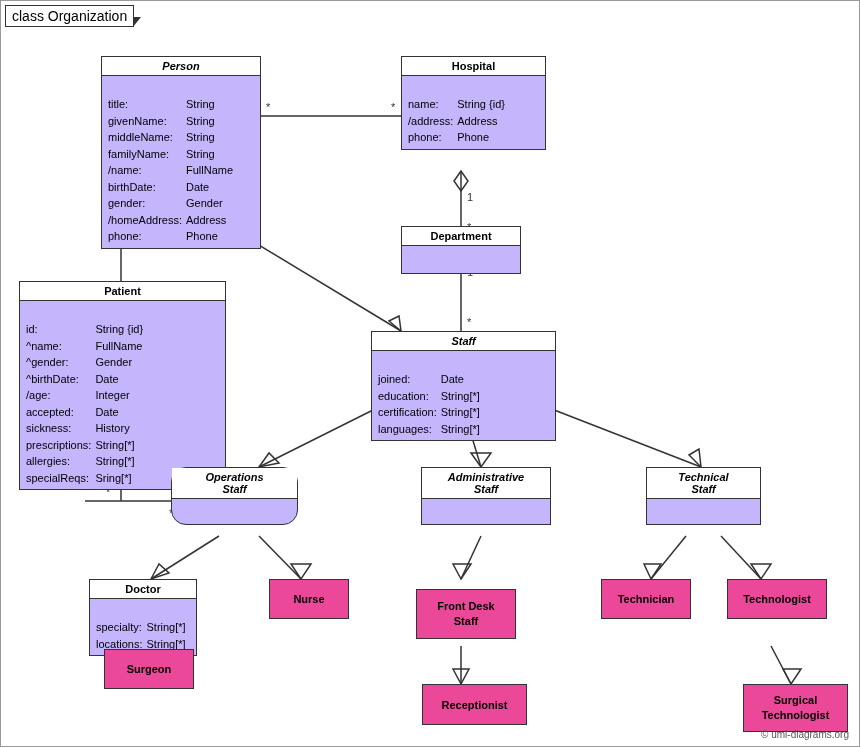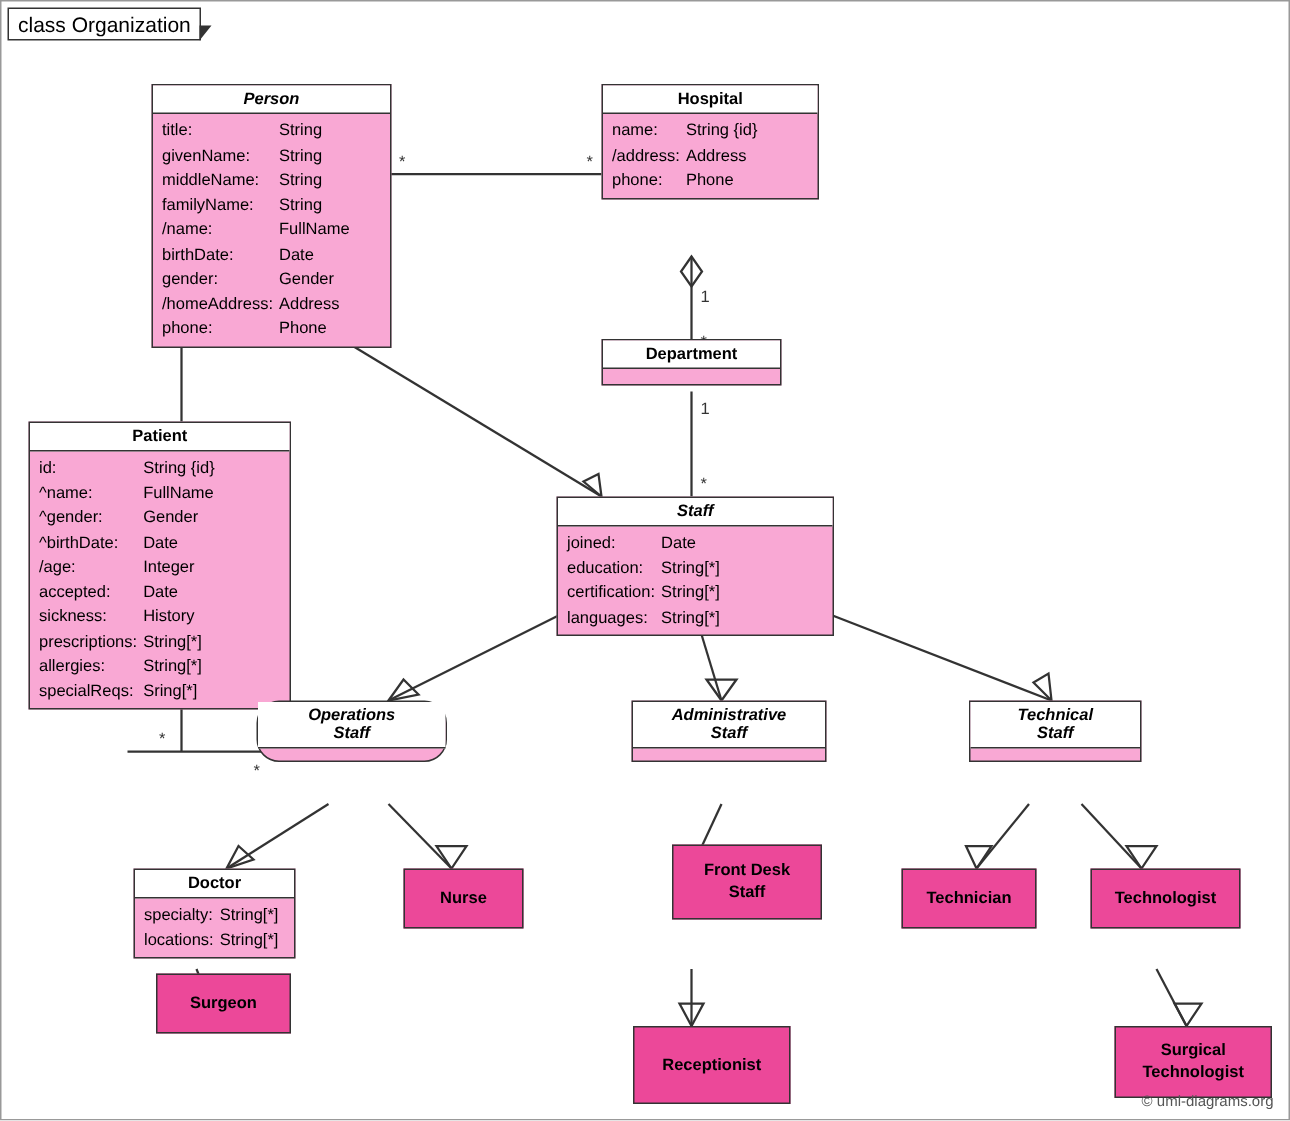--- a/index.html
+++ b/index.html
@@ -15,36 +15,37 @@
     #diagram-container {
       position: relative;
       width: 860px;
       height: 747px;
       background: #fff;
       border: 1px solid #999;
     }
     .class-box {
       position: absolute;
       border: 1.5px solid #333;
-      background: #f9a8d4;
+      background: #c4b5fd;
       text-align: left;
     }
     .class-header {
       border-bottom: 1.5px solid #333;
       padding: 3px 6px;
       text-align: center;
       font-weight: bold;
       background: #fff;
     }
     .class-header.italic {
       font-style: italic;
     }
     .class-body {
       padding: 3px 6px;
       line-height: 1.5;
+      margin-top: 17px;
     }
     .class-body table {
       border-collapse: collapse;
     }
     .class-body td {
       padding: 0 4px 0 0;
       vertical-align: top;
       white-space: nowrap;
     }
     .frame-label {
@@ -221,21 +222,21 @@
             </tr>
         <tr>
               <td>phone:</td>
               <td>Phone</td>
             </tr>
       </tbody>
         </table>
     </div>
   </div>
 
-  <div class="class-box" style="left:18px; top:280px; width:175px;">
+  <div class="class-box" style="left:18px; top:280px; width:207px;">
     <div class="class-header">Patient</div>
     <div class="class-body">
       <table>
         <tbody>
             <tr>
               <td>id:</td>
               <td>String {id}</td>
             </tr>
         <tr>
               <td>^name:</td>
@@ -342,38 +343,38 @@
             </tr>
       </tbody>
         </table>
     </div>
   </div>
 
   <div class="simple-box" style="left:268px; top:578px; width:80px; height:40px;">
     <span>Nurse</span>
   </div>
 
-  <div class="simple-box" style="left:415px; top:562px; width:100px; height:50px; white-space:pre-line; line-height:1.4;margin-left:32px;">
+  <div class="simple-box" style="left:415px; top:588px; width:100px; height:50px; white-space:pre-line; line-height:1.4;">
     <span>Front Desk
 Staff</span>
   </div>
 
   <div class="simple-box" style="left:600px; top:578px; width:90px; height:40px;">
     <span>Technician</span>
   </div>
 
   <div class="simple-box" style="left:726px; top:578px; width:100px; height:40px;">
     <span>Technologist</span>
   </div>
 
   <div class="simple-box" style="left:103px; top:648px; width:90px; height:40px;">
     <span>Surgeon</span>
   </div>
 
-  <div class="simple-box" style="left:421px; top:683px; width:105px; height:52px;">
+  <div class="simple-box" style="left:421px; top:683px; width:105px; height:41px;">
     <span>Receptionist</span>
   </div>
 
   <div class="simple-box" style="left:742px; top:683px; width:105px; height:48px; white-space:pre-line; line-height:1.4;text-align:center;">
     <span>Surgical
 Technologist</span>
   </div>
 
   <div class="copyright">© uml-diagrams.org</div>
 </div>

